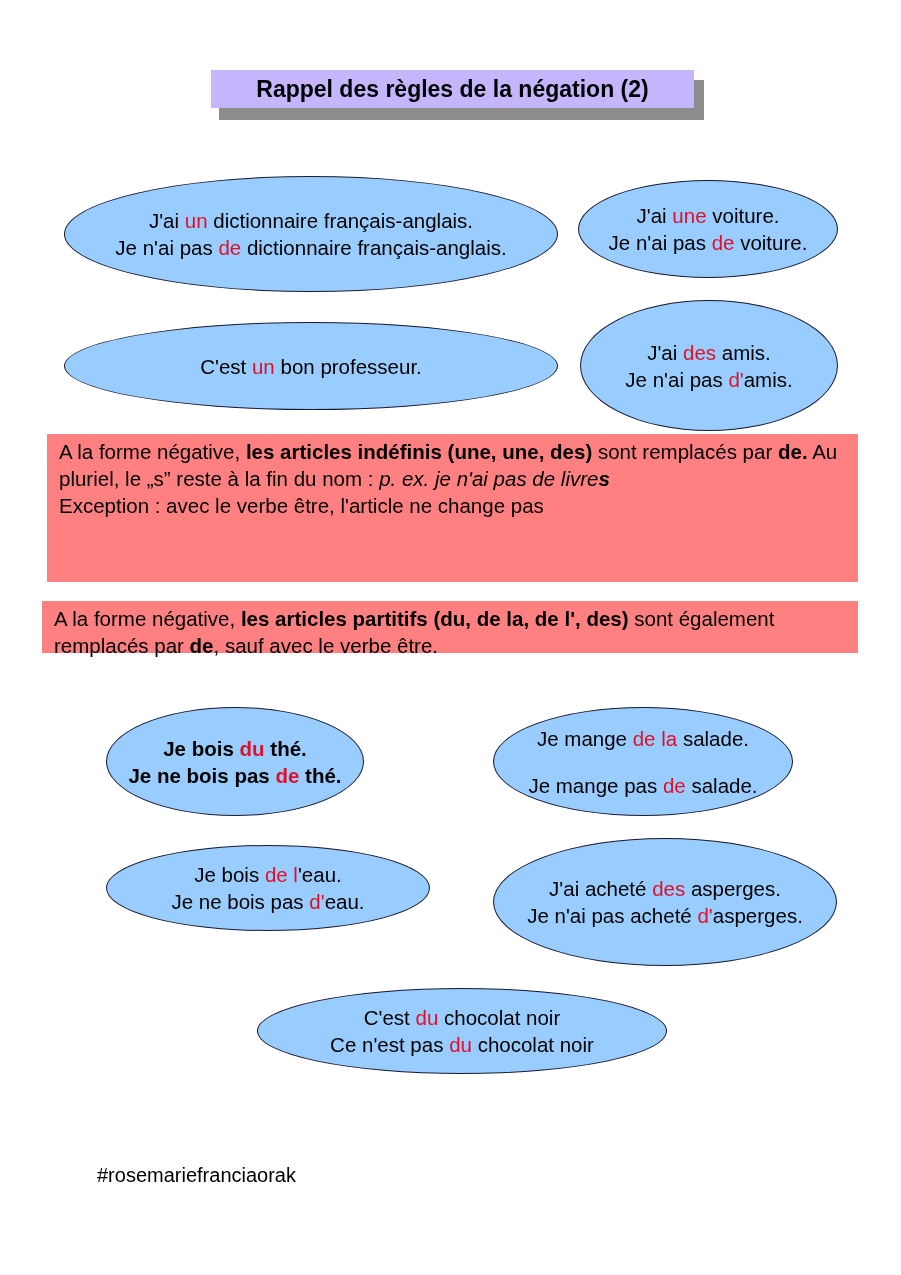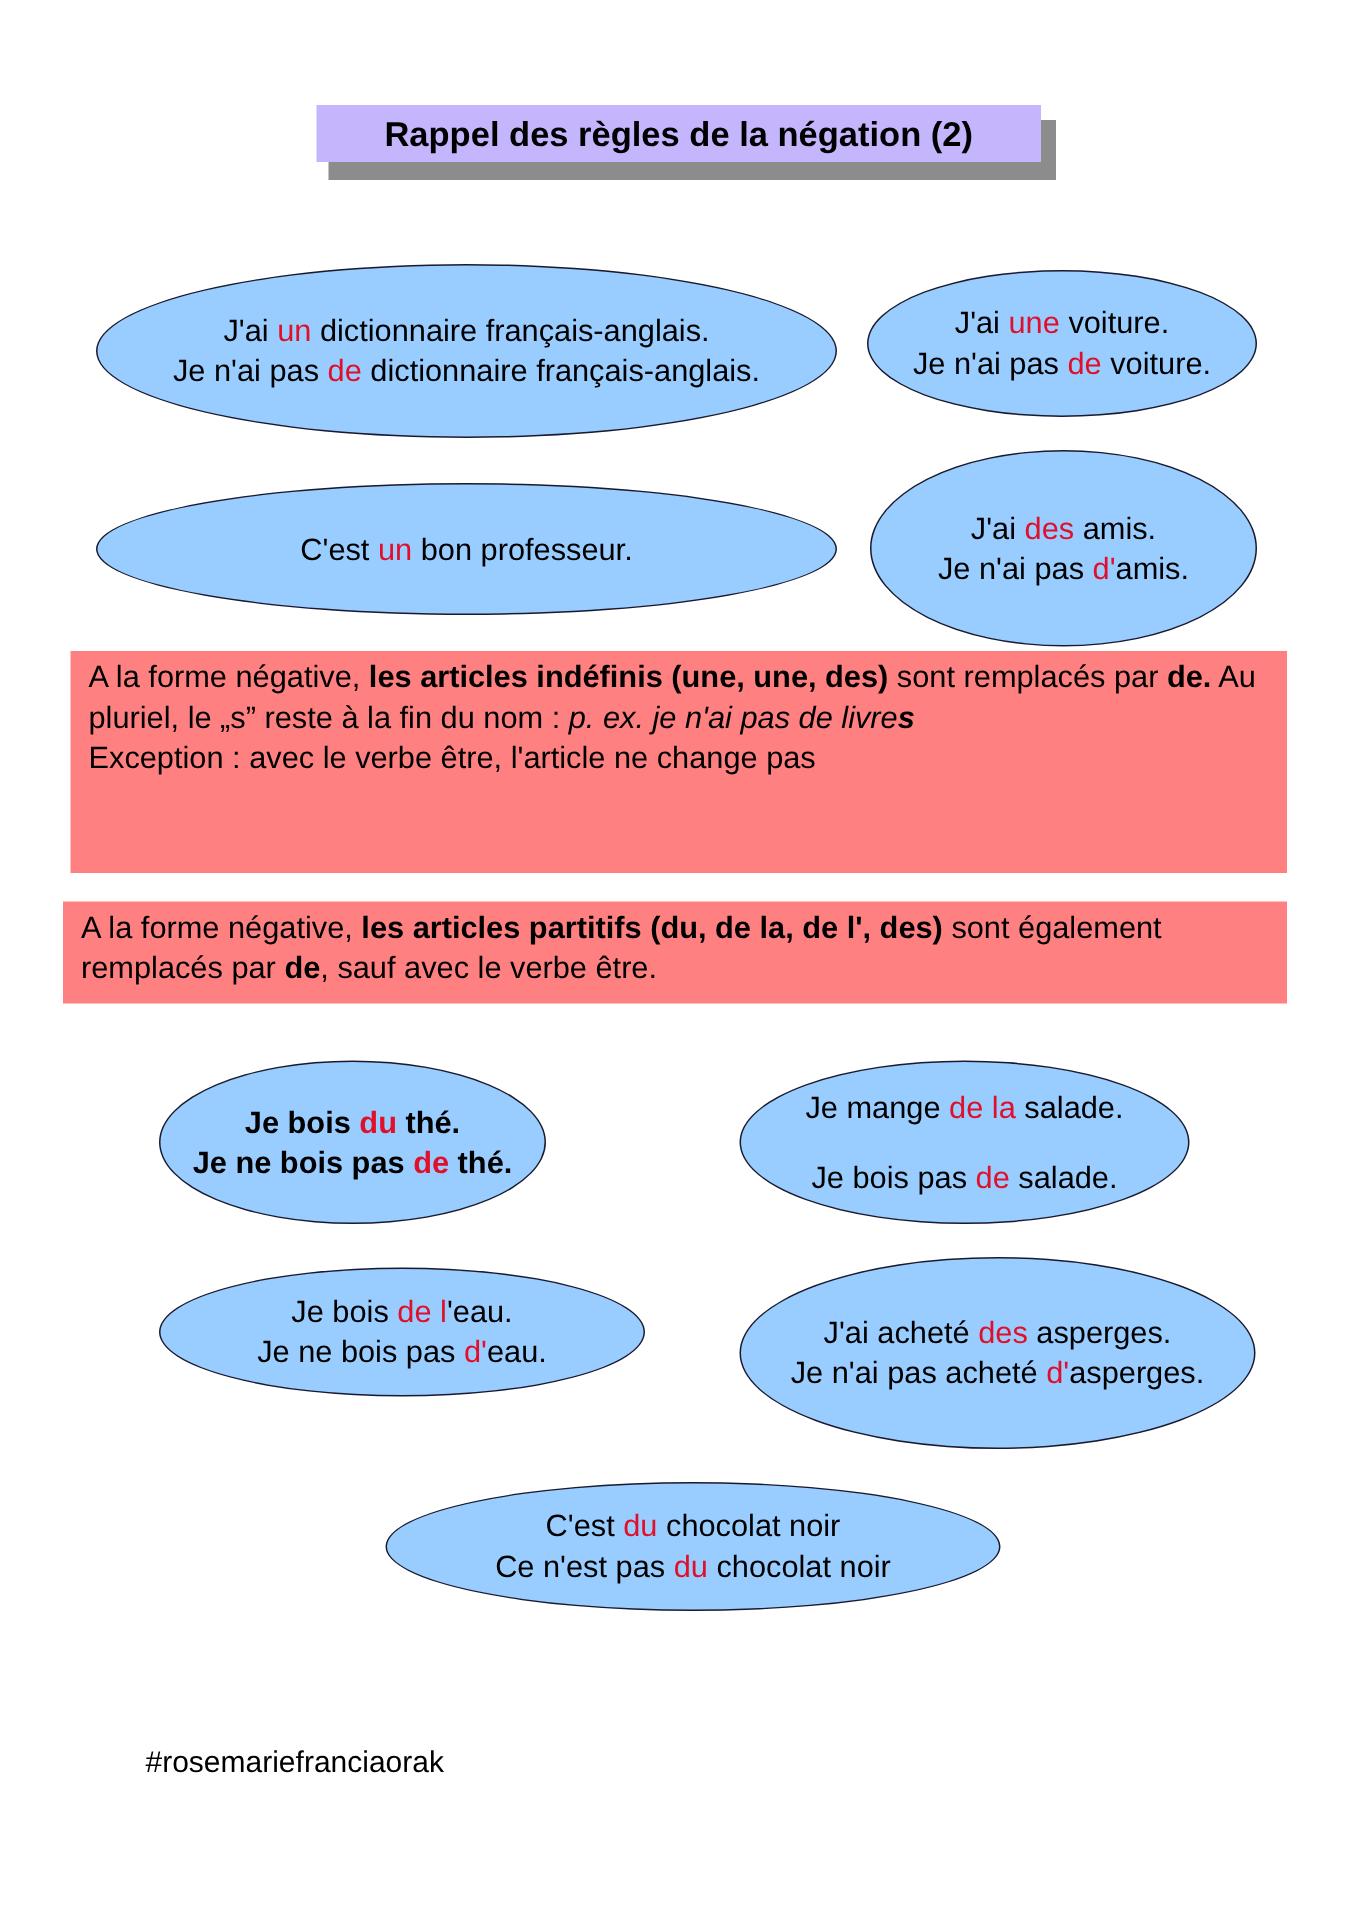--- a/index.html
+++ b/index.html
@@ -48,31 +48,31 @@
 <div class="ellipse" style="left:580px;top:300px;width:258px;height:131px;">
   <div><span>J'ai </span><span class="hl">des</span><span> amis.</span></div>
   <div><span>Je n'ai pas </span><span class="hl">d'</span><span>amis.</span></div>
 </div>
 
 <div class="rule" style="left:47px;top:434px;width:811px;height:148px;">
   <span>A la forme négative, </span><b>les articles indéfinis (une, une, des)</b><span> sont remplacés par </span><b>de.</b><span> Au pluriel, le „s” reste à la fin du nom : </span><i>p. ex. je n'ai pas de livre</i><b><i>s</i></b><br>
   <span>Exception : avec le verbe être, l'article ne change pas</span>
 </div>
 
-<div class="rule" style="left:42px;top:601px;width:816px;height:68px;">
+<div class="rule" style="left:42px;top:601px;width:816px;height:52px;">
   <span>A la forme négative, </span><b>les articles partitifs (du, de la, de l', des)</b><span>  sont également remplacés par </span><b>de</b><span>, sauf avec le verbe être.</span>
 </div>
 
 <div class="ellipse" style="left:106px;top:707px;width:258px;height:109px;font-weight:bold;">
   <div><span>Je bois </span><span class="hl">du</span><span> thé.</span></div>
   <div><span>Je ne bois pas </span><span class="hl">de</span><span> thé.</span></div>
 </div>
 <div class="ellipse" style="left:493px;top:707px;width:300px;height:109px;gap:20px;">
   <div><span>Je mange </span><span class="hl">de la</span><span> salade.</span></div>
-  <div><span>Je bois pas </span><span class="hl">de</span><span> salade.</span></div>
+  <div><span>Je mange pas </span><span class="hl">de</span><span> salade.</span></div>
 </div>
 <div class="ellipse" style="left:106px;top:845px;width:324px;height:86px;">
   <div><span>Je bois </span><span class="hl">de l</span><span>'eau.</span></div>
   <div><span>Je ne bois pas </span><span class="hl">d'</span><span>eau.</span></div>
 </div>
 <div class="ellipse" style="left:493px;top:838px;width:344px;height:128px;">
   <div><span>J'ai acheté </span><span class="hl">des</span><span> asperges.</span></div>
   <div><span>Je n'ai pas acheté </span><span class="hl">d'</span><span>asperges.</span></div>
 </div>
 <div class="ellipse" style="left:257px;top:988px;width:410px;height:86px;">

